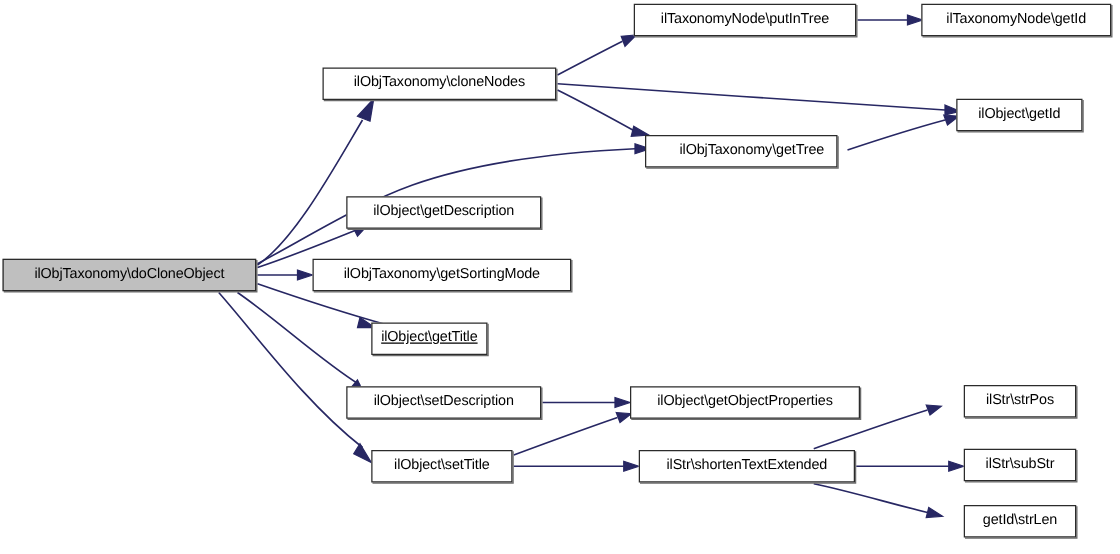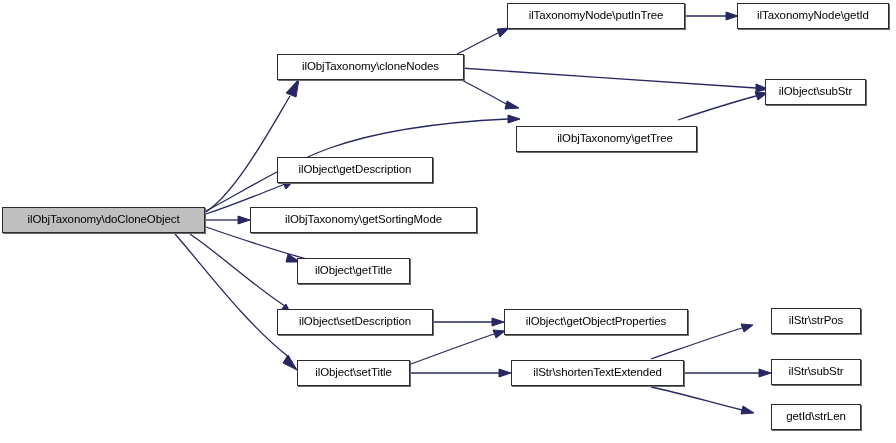--- a/index.html
+++ b/index.html
@@ -123,42 +123,42 @@
       </g>
       <g>
         <path d="M 651,387 C 680,393 713,403 742,410" fill="none" stroke="#272763" stroke-width="1.3"></path>
         <path d="M 743,406 L 754,413 L 741,414 Z" fill="#272763" stroke="#272763" stroke-width="1"></path>
       </g>
     </svg>
   <div id="node-layer">
       <div class="node current" style="left: 2px; top: 207px; width: 203px; height: 26px; background: rgb(191, 191, 191);">
         <span class="node-label">ilObjTaxonomy\doCloneObject</span>
       </div>
-      <div class="node" style="left: 258px; top: 54px; width: 187px; height: 26px; margin-left: 19px;">
+      <div class="node" style="left: 258px; top: 54px; width: 187px; height: 26px;">
         <span class="node-label">ilObjTaxonomy\cloneNodes</span>
       </div>
       <div class="node" style="left: 507px; top: 3px; width: 178px; height: 26px;">
         <span class="node-label">ilTaxonomyNode\putInTree</span>
       </div>
       <div class="node" style="left: 737px; top: 3px; width: 152px; height: 26px;">
         <span class="node-label">ilTaxonomyNode\getId</span>
       </div>
-      <div class="node" style="left: 516px; top: 126px; width: 181px; height: 26px; padding-left: 17px;">
+      <div class="node" style="left: 516px; top: 108px; width: 154px; height: 26px; padding-left: 17px;">
         <span class="node-label">ilObjTaxonomy\getTree</span>
       </div>
       <div class="node" style="left: 765px; top: 79px; width: 101px; height: 26px;">
-        <span class="node-label">ilObject\subStr</span>
+        <span class="node-label">ilObject\getId</span>
       </div>
       <div class="node" style="left: 277px; top: 157px; width: 156px; height: 26px; text-align: center;">
         <span class="node-label">ilObject\getDescription</span>
       </div>
-      <div class="node" style="left: 250px; top: 207px; width: 227px; height: 26px;">
+      <div class="node" style="left: 250px; top: 207px; width: 207px; height: 26px;">
         <span class="node-label">ilObjTaxonomy\getSortingMode</span>
       </div>
-      <div class="node" style="left: 297px; top: 258px; width: 113px; height: 26px;">
+      <div class="node" style="left: 297px; top: 258px; width: 93px; height: 26px; text-decoration: underline;">
         <span class="node-label">ilObject\getTitle</span>
       </div>
       <div class="node" style="left: 277px; top: 309px; width: 156px; height: 26px; text-align: center;">
         <span class="node-label">ilObject\setDescription</span>
       </div>
       <div class="node" style="left: 297px; top: 360px; width: 113px; height: 26px;">
         <span class="node-label">ilObject\setTitle</span>
       </div>
       <div class="node" style="left: 504px; top: 309px; width: 184px; height: 26px;">
         <span class="node-label">ilObject\getObjectProperties</span>

